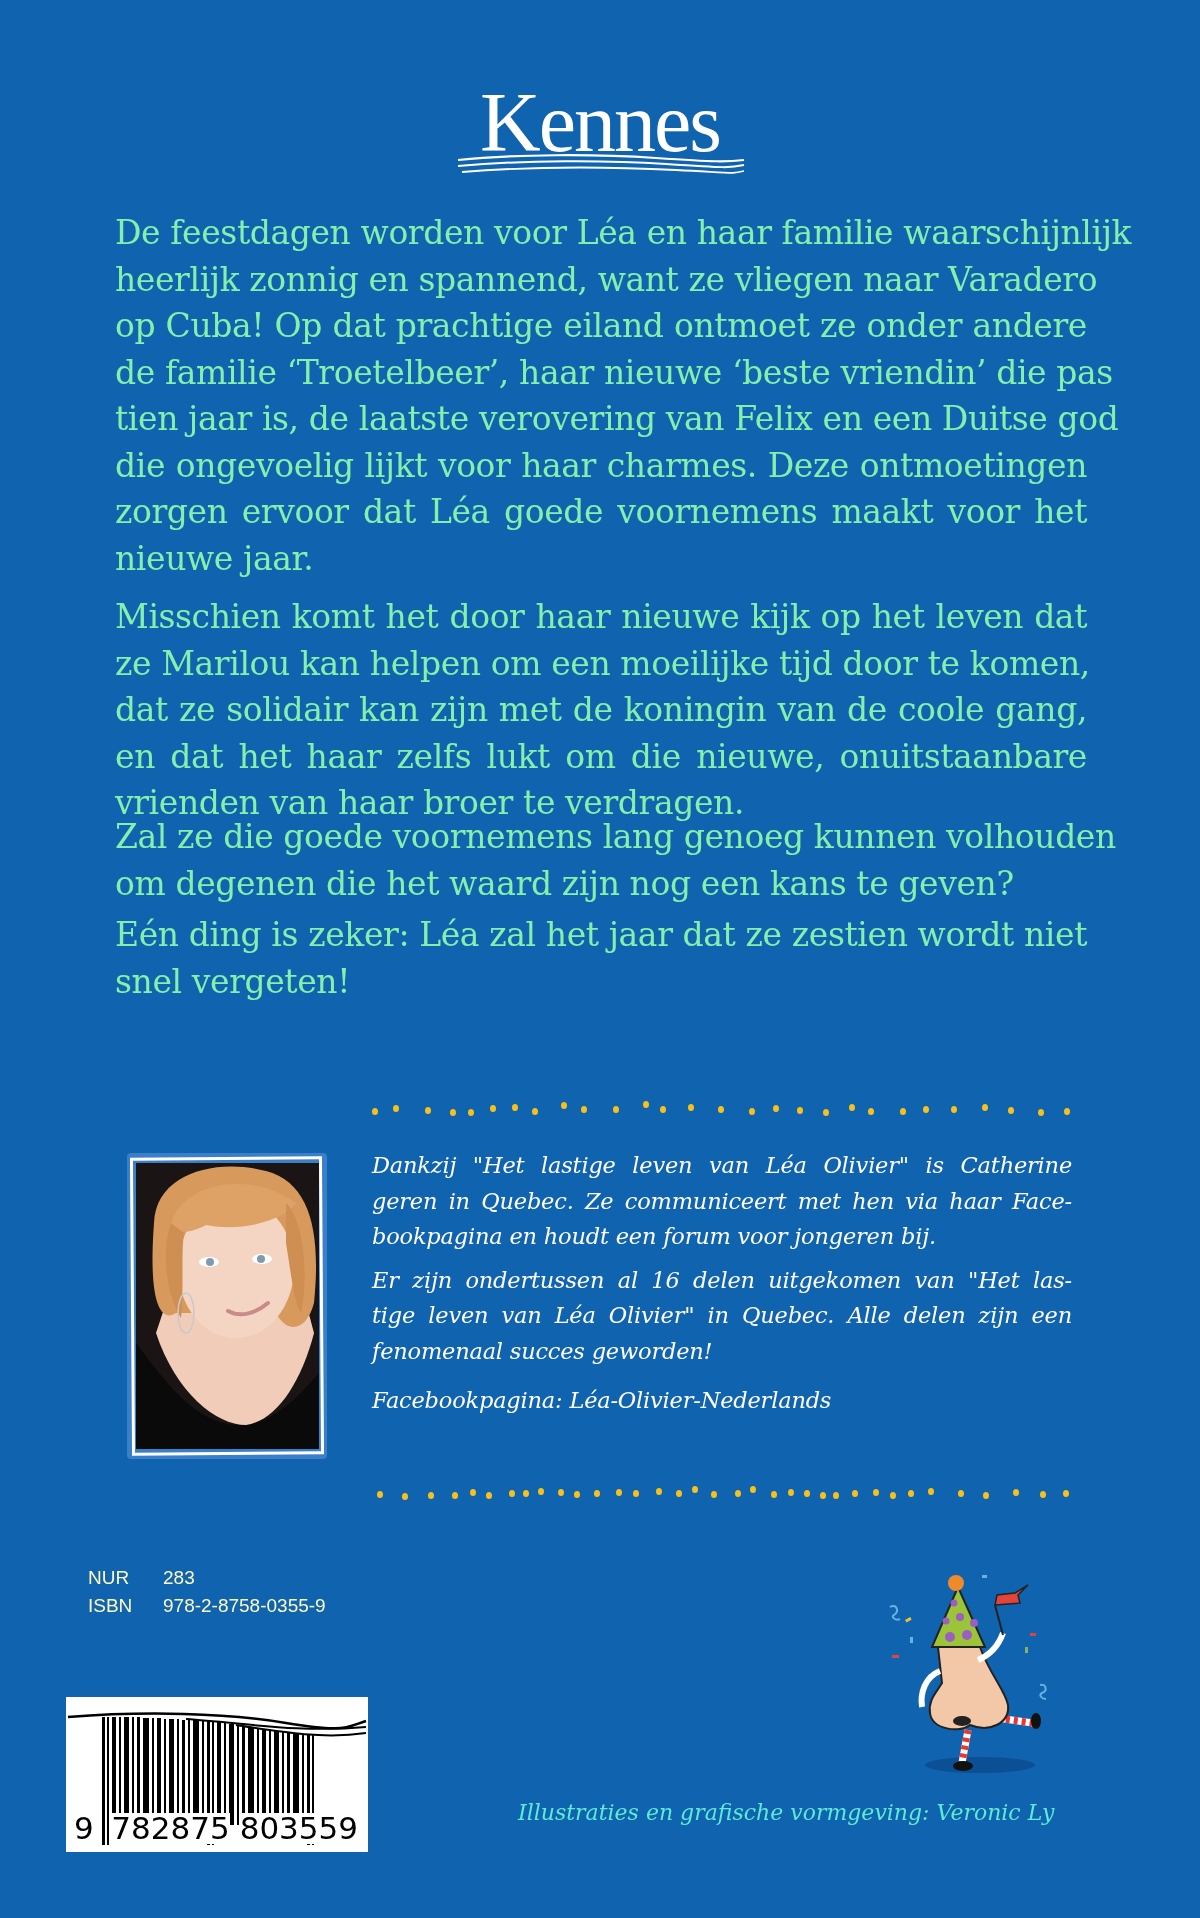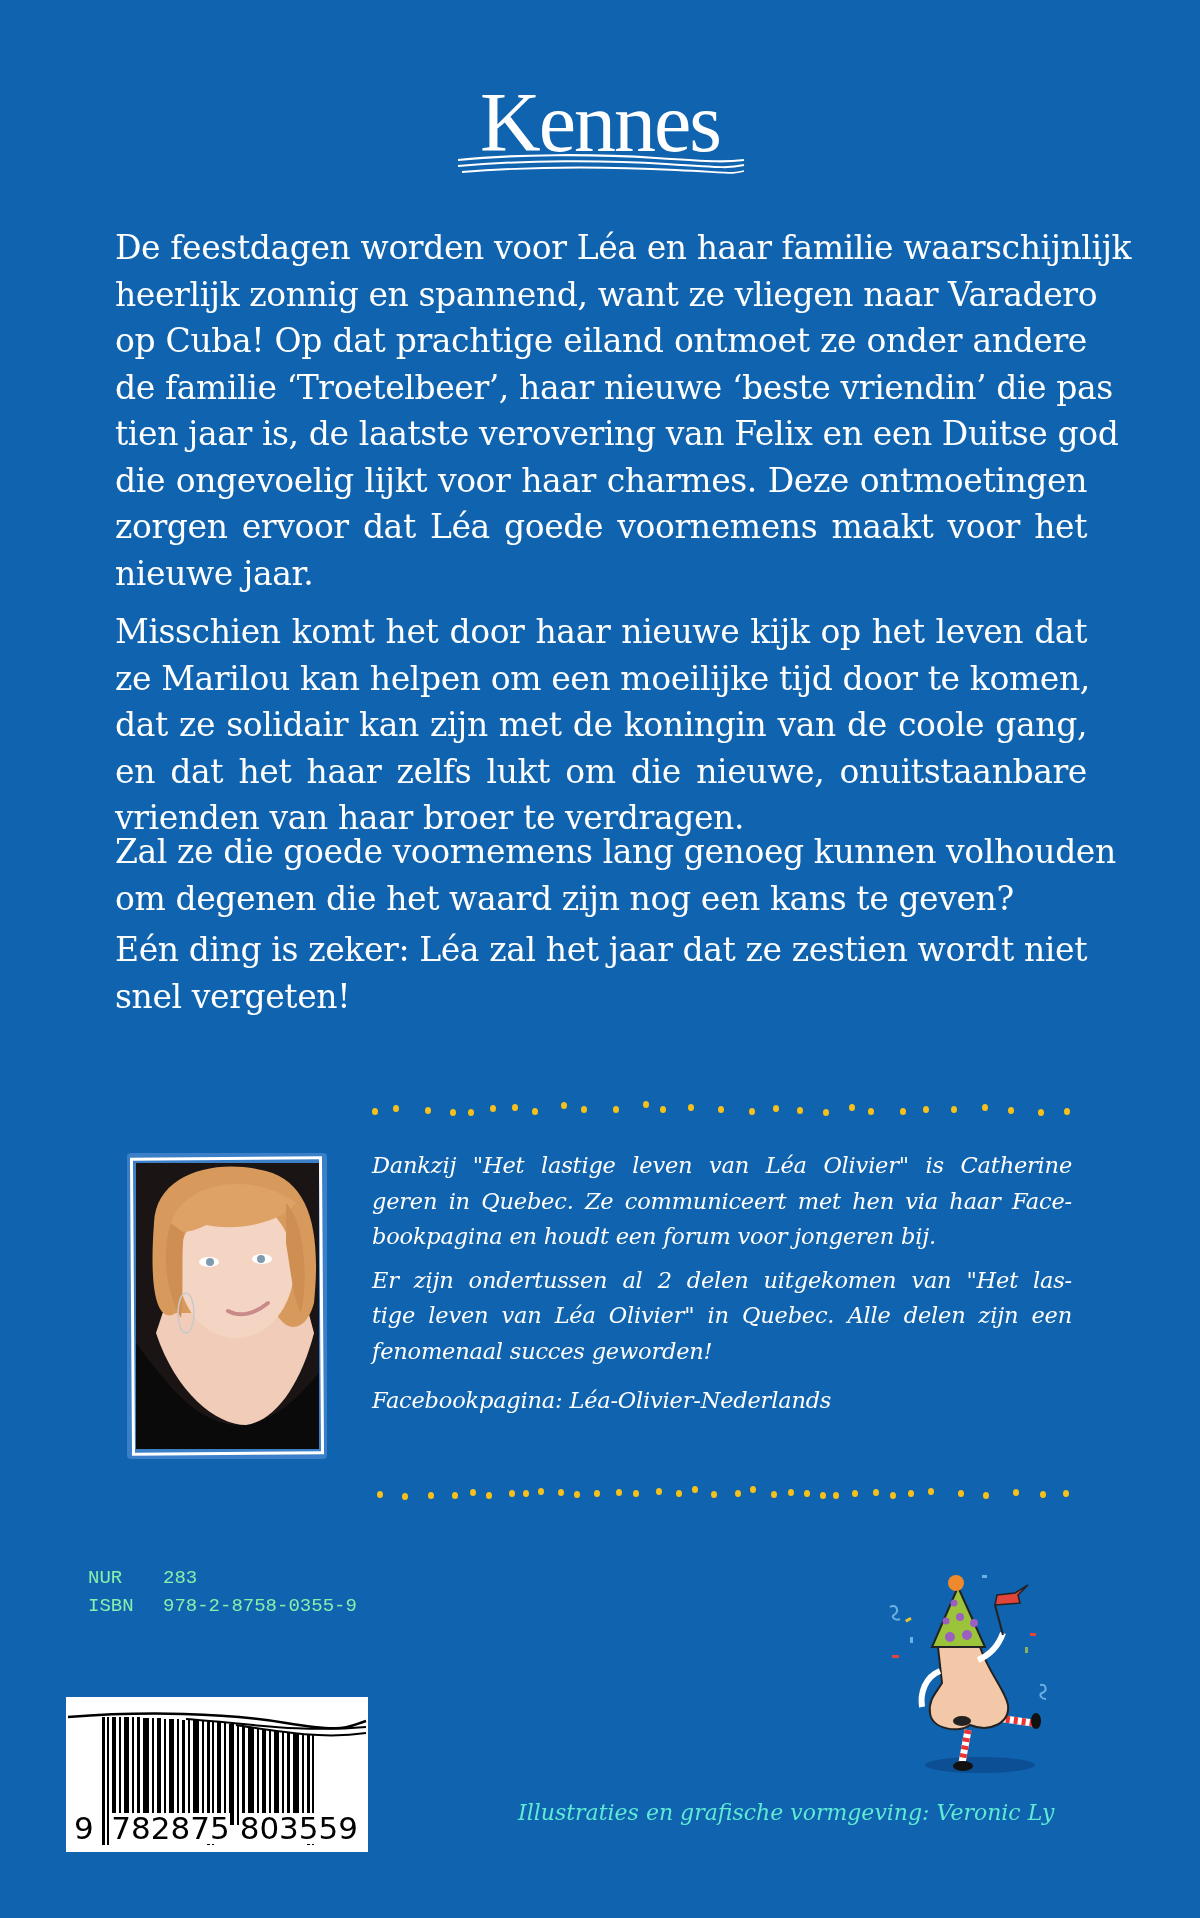--- a/index.html
+++ b/index.html
@@ -18,22 +18,21 @@
     font-family: "Liberation Serif", "DejaVu Serif", serif;
     font-size: 84px; line-height: 84px; letter-spacing: -2px;
     color: #ffffff;
   }
   .logo-waves { position: absolute; left: 16px; top: 84px; width: 290px; height: 28px; }
 
   .blurb {
     position: absolute; left: 115px; width: 972px;
     font-family: "DejaVu Serif", "Liberation Serif", serif;
     font-size: 33px; line-height: 46.5px; letter-spacing: -0.4px;
-    color: #ffffff;
-    margin-top: 15px;
+    color: #86efac;
   }
   .line { display: block; white-space: nowrap; text-align: justify; text-align-last: justify; height: 46.5px; }
   .line.last { text-align-last: left; }
 
   .dots { position: absolute; left: 368px; width: 706px; height: 16px; }
   .dot { position: absolute; width: 6px; height: 7px; border-radius: 50%; background: #f8c01a; }
 
   .photo-frame {
     position: absolute; left: 127px; top: 1153px; width: 200px; height: 306px;
     background: #3b7fc9;
@@ -54,22 +53,22 @@
     font-style: italic;
     font-size: 22.5px; line-height: 35.5px; letter-spacing: -0.2px;
     color: #ffffff;
   }
   .bio .bline { display: block; white-space: nowrap; text-align: justify; text-align-last: justify; height: 35.5px; }
   .bio .bline.last { text-align-last: left; }
   .bio .gap { height: 8px; }
 
   .nur {
     position: absolute; left: 88px; top: 1564px;
-    font-family: Liberation Mono, monospace;
-    font-size: 19px; line-height: 28px; color: #86efac;
+    font-family: Liberation Sans, sans-serif;
+    font-size: 19px; line-height: 28px; color: #fef9c3;
   }
   .nur .row { display: flex; }
   .nur .k { width: 75px; }
 
   .barcode-box {
     position: absolute; left: 66px; top: 1697px; width: 302px; height: 155px;
     background: #ffffff;
   }
   .barcode-digits {
     position: absolute; left: 8px; bottom: 8px; right: 10px;
@@ -189,21 +188,21 @@
     </svg>
   </div>
   <div class="inner-border"></div>
 </div>
 
 <div class="bio">
   <span class="bline">Dankzij "Het lastige leven van Léa Olivier" is Catherine</span>
   <span class="bline">geren in Quebec. Ze communiceert met hen via haar Face-</span>
   <span class="bline last">bookpagina en houdt een forum voor jongeren bij.</span>
   <div class="gap"></div>
-  <span class="bline">Er zijn ondertussen al 2 delen uitgekomen van "Het las-</span>
+  <span class="bline">Er zijn ondertussen al 16 delen uitgekomen van "Het las-</span>
   <span class="bline">tige leven van Léa Olivier" in Quebec. Alle delen zijn een</span>
   <span class="bline last">fenomenaal succes geworden!</span>
   <div class="gap" style="height:14px"></div>
   <span class="bline last">Facebookpagina: Léa-Olivier-Nederlands</span>
 </div>
 
 <div class="dots" style="top:1484px">
   <span class="dot" style="left:9px;top:7px"></span>
     <span class="dot" style="left:34px;top:9px"></span>
   <span class="dot" style="left:60px;top:8px"></span>

